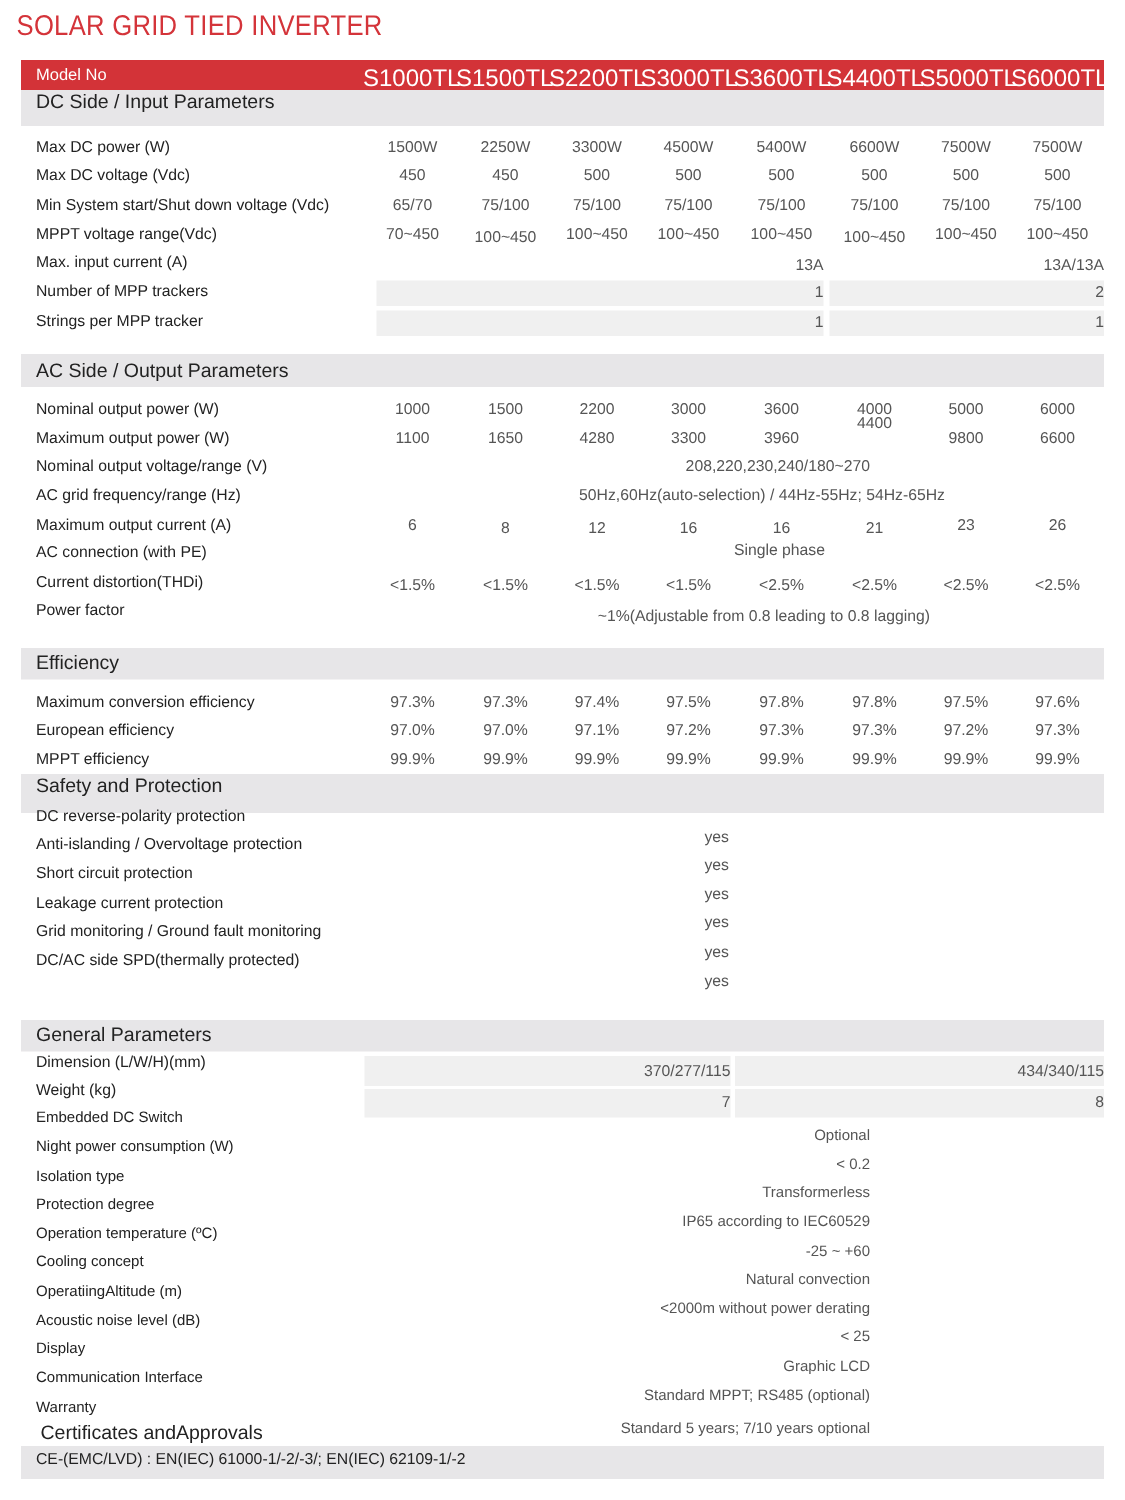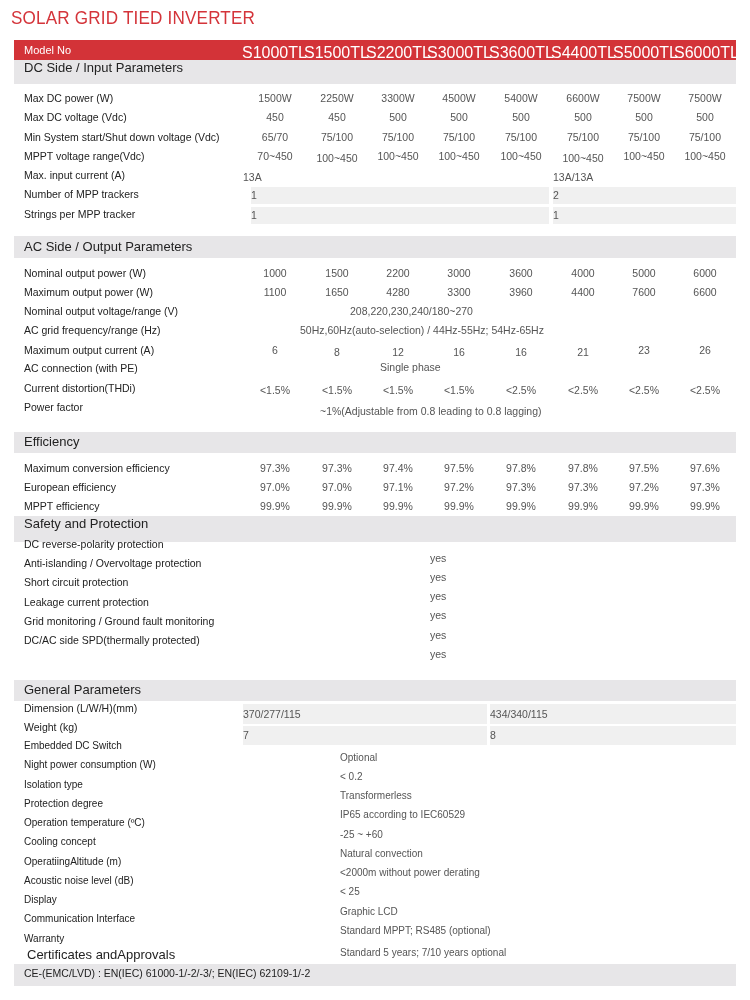--- a/index.html
+++ b/index.html
@@ -7,21 +7,21 @@
   body { font-family: "Liberation Sans", sans-serif; color: #333; position: relative; }
   .abs { position: absolute; }
   .title { left: 11px; top: 7px; font-size: 19px; color: #d4343a; letter-spacing: 0.2px; font-family: "Liberation Sans", sans-serif; transform: scaleX(0.9); transform-origin: left top; }
   .hdr { left: 14px; top: 40px; width: 722px; height: 20px; background: #d33338; }
   .hdr .lbl { position: absolute; left: 10px; top: 4px; font-size: 11px; color: #fff; }
   .hdr .model { position: absolute; top: 4px; font-size: 16px; color: #fff; width: 62px; text-align: center; }
   .sec { left: 14px; width: 722px; background: #e7e6e8; }
   .sec .st { position: absolute; left: 10px; font-size: 13px; color: #222; }
   .rl { left: 24px; font-size: 10.5px; color: #222; white-space: nowrap; }
   .v { font-size: 10.5px; color: #555; text-align: center; width: 70px; white-space: nowrap; }
-  .vspan { font-size: 10.5px; color: #555; text-align: left; white-space: nowrap; }
+  .vspan { font-size: 10.5px; color: #555; text-align: right; white-space: nowrap; }
   .grey { background: #f0f0f0; }
 </style>
 </head>
 <body>
 
 <div class="abs title">SOLAR GRID TIED INVERTER</div>
 
 <div class="abs hdr">
   <span class="lbl">Model No</span>
   <span class="model" style="left:228px">S1000TL</span>
@@ -102,22 +102,22 @@
     <div class="abs v" style="left:486px;top:267px">3600</div>
     <div class="abs v" style="left:548px;top:267px">4000</div>
     <div class="abs v" style="left:609px;top:267px">5000</div>
     <div class="abs v" style="left:670px;top:267px">6000</div>
     <div class="abs rl" style="top:286px">Maximum output power (W)</div>
     <div class="abs v" style="left:240px;top:286px">1100</div>
     <div class="abs v" style="left:302px;top:286px">1650</div>
     <div class="abs v" style="left:363px;top:286px">4280</div>
     <div class="abs v" style="left:424px;top:286px">3300</div>
     <div class="abs v" style="left:486px;top:286px">3960</div>
-    <div class="abs v" style="left:548px;top:286px">4400</div>
-    <div class="abs v" style="left:609px;top:286px">7600</div>
+    <div class="abs v" style="left:548px;top:276px">4400</div>
+    <div class="abs v" style="left:609px;top:286px">9800</div>
     <div class="abs v" style="left:670px;top:286px">6600</div>
     <div class="abs rl" style="top:344px">Maximum output current (A)</div>
     <div class="abs v" style="left:240px;top:344px">6</div>
     <div class="abs v" style="left:302px;top:346px">8</div>
     <div class="abs v" style="left:363px;top:346px">12</div>
     <div class="abs v" style="left:424px;top:346px">16</div>
     <div class="abs v" style="left:486px;top:346px">16</div>
     <div class="abs v" style="left:548px;top:346px">21</div>
     <div class="abs v" style="left:609px;top:344px">23</div>
     <div class="abs v" style="left:670px;top:344px">26</div>

